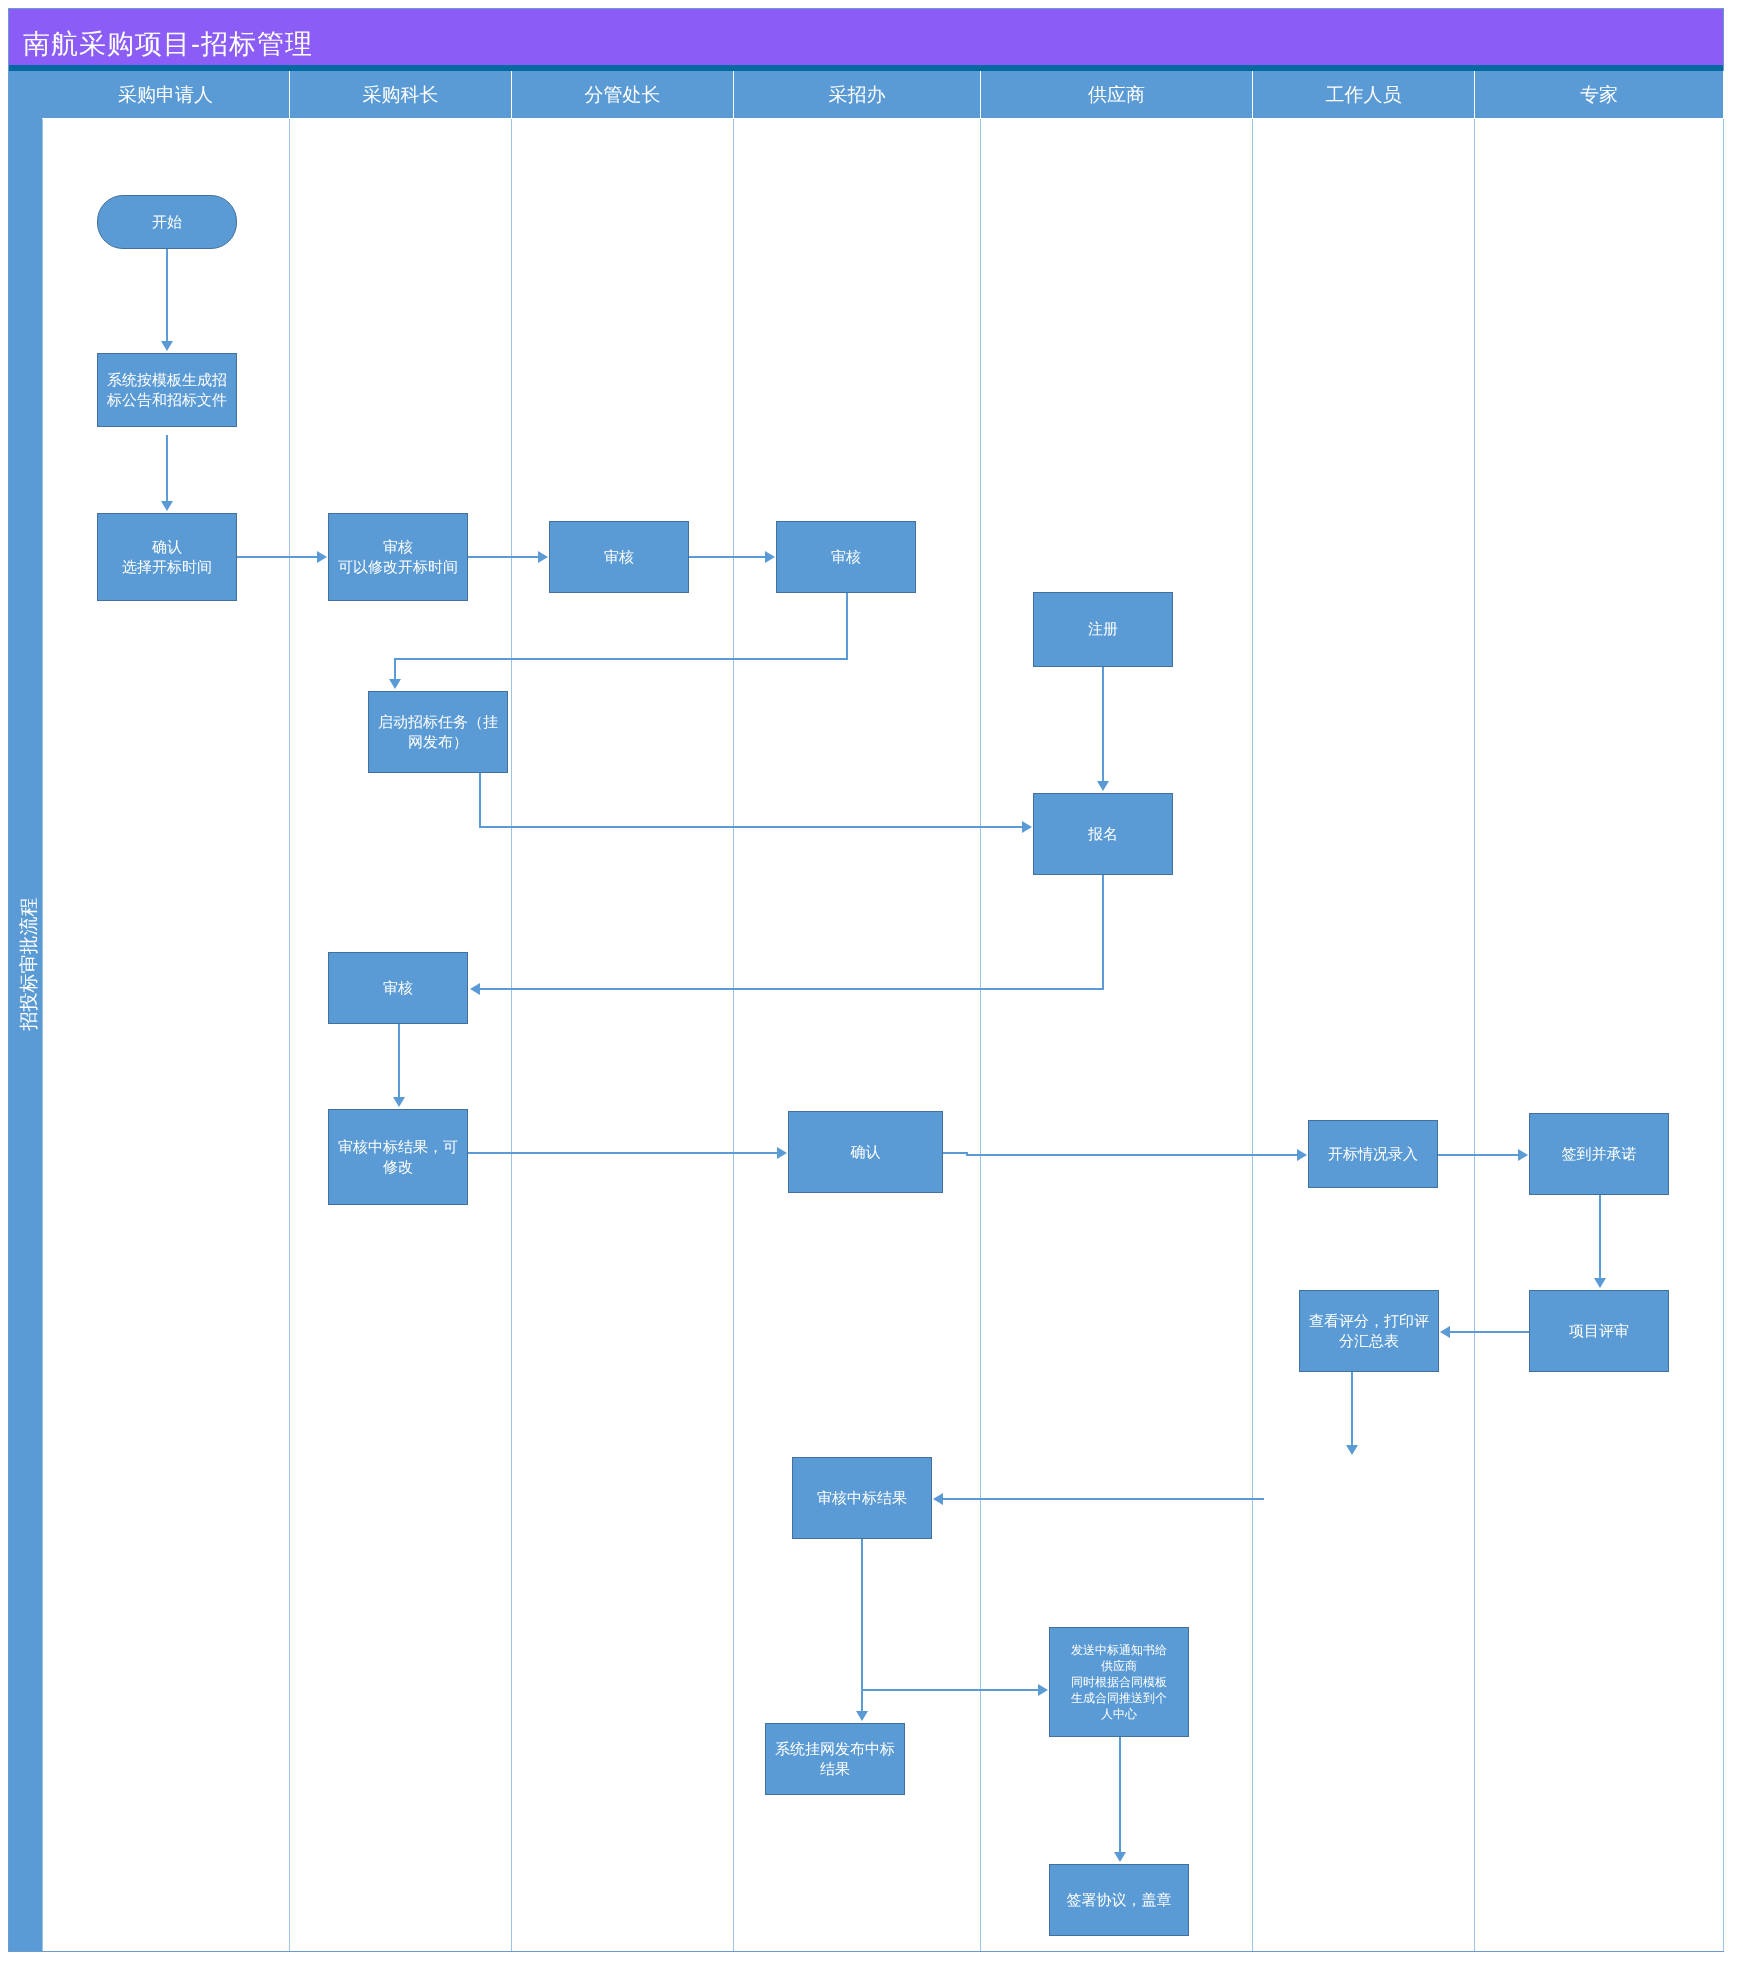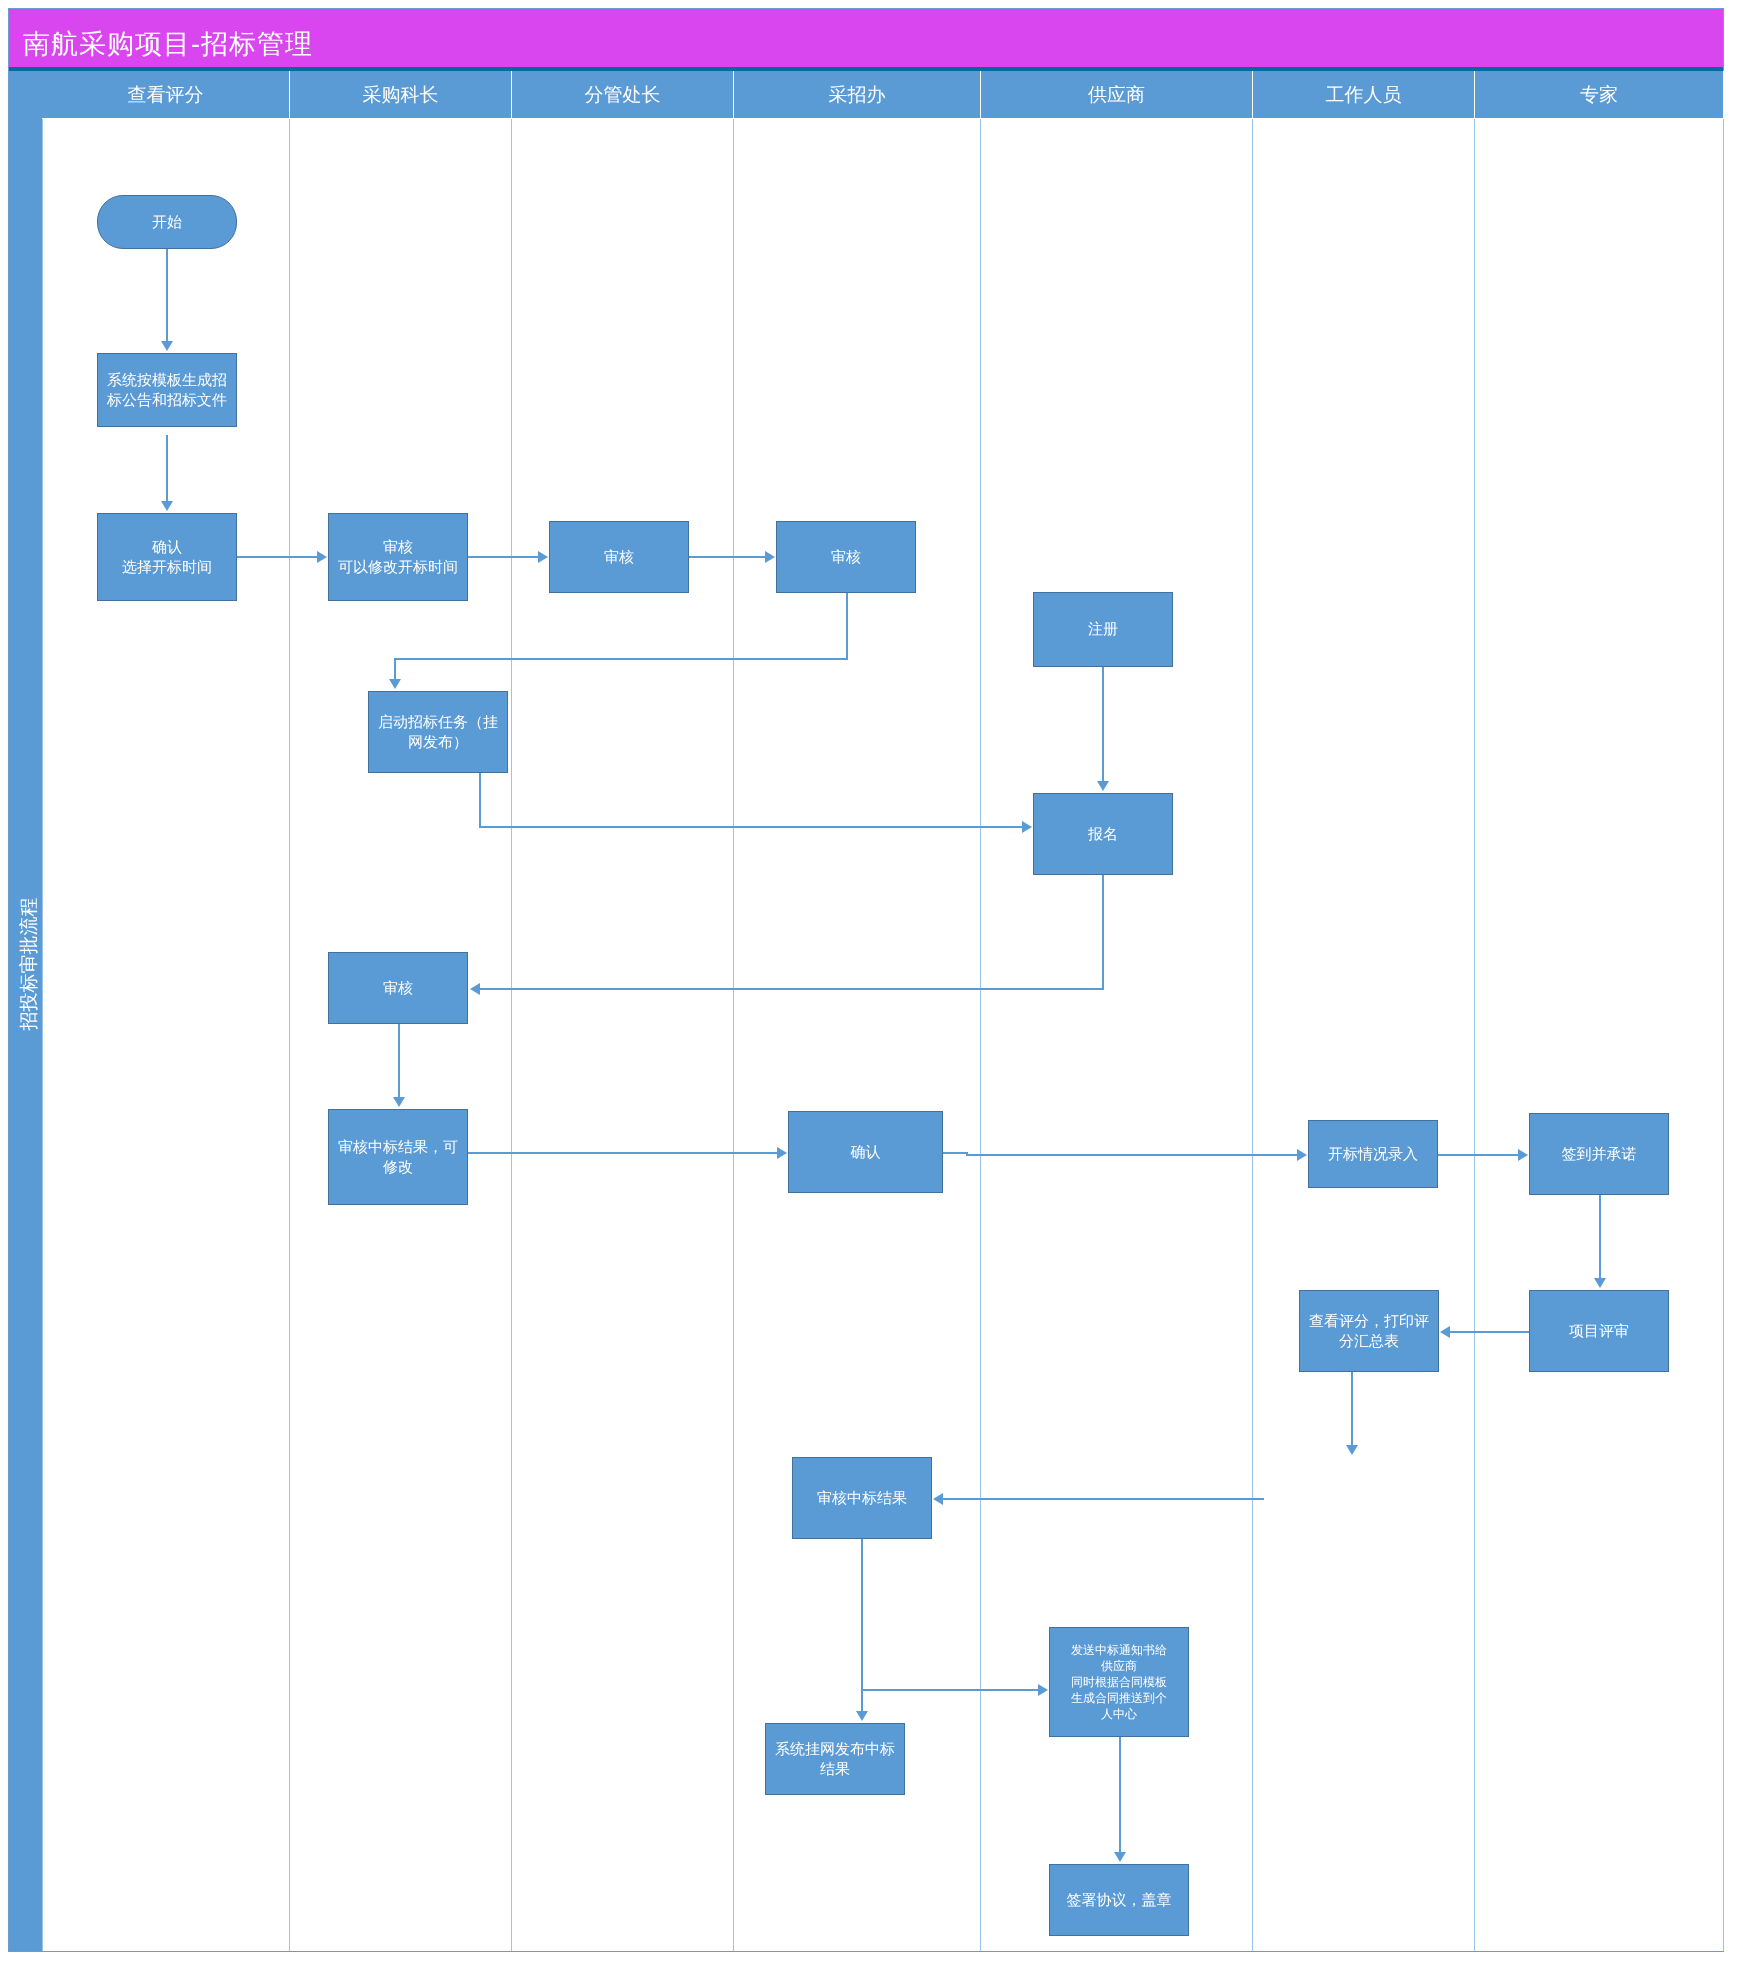--- a/index.html
+++ b/index.html
@@ -24,23 +24,23 @@
     border: 1px solid #6c9bd2;
     background: #ffffff;
   }
   
   .title-bar {
     position: absolute;
     left: 0;
     top: 0;
     width: 100%;
     height: 62px;
-    background: #d946ef;
-    box-sizing: border-box;
-    border-bottom: 4px solid #0369a1;
+    background: #8b5cf6;
+    box-sizing: border-box;
+    border-bottom: 6px solid #0369a1;
   }
   .title-text {
     position: absolute;
     left: 14px;
     top: 17px;
     color: #ffffff;
     font-size: 27px;
     letter-spacing: 1px;
     white-space: nowrap;
   }
@@ -153,21 +153,21 @@
 
     <div class="title-bar">
       <div class="title-text">南航采购项目-招标管理</div>
     </div>
 
     <div class="pool-band">
       <div class="pool-band-label">招投标审批流程</div>
     </div>
 
     <div class="lane-header-row">
-      <div class="lane-header" style="left:0px;width:248px;">查看评分</div>
+      <div class="lane-header" style="left:0px;width:248px;">采购申请人</div>
       <div class="lane-header" style="left:248px;width:222px;">采购科长</div>
       <div class="lane-header" style="left:470px;width:222px;">分管处长</div>
       <div class="lane-header" style="left:692px;width:247px;">采招办</div>
       <div class="lane-header" style="left:939px;width:272px;">供应商</div>
       <div class="lane-header" style="left:1211px;width:222px;">工作人员</div>
       <div class="lane-header" style="left:1433px;width:249px;">专家</div>
     </div>
 
     <div class="lane-col first" style="left:33px;width:248px;"></div>
     <div class="lane-col" style="left:281px;width:222px;"></div>

